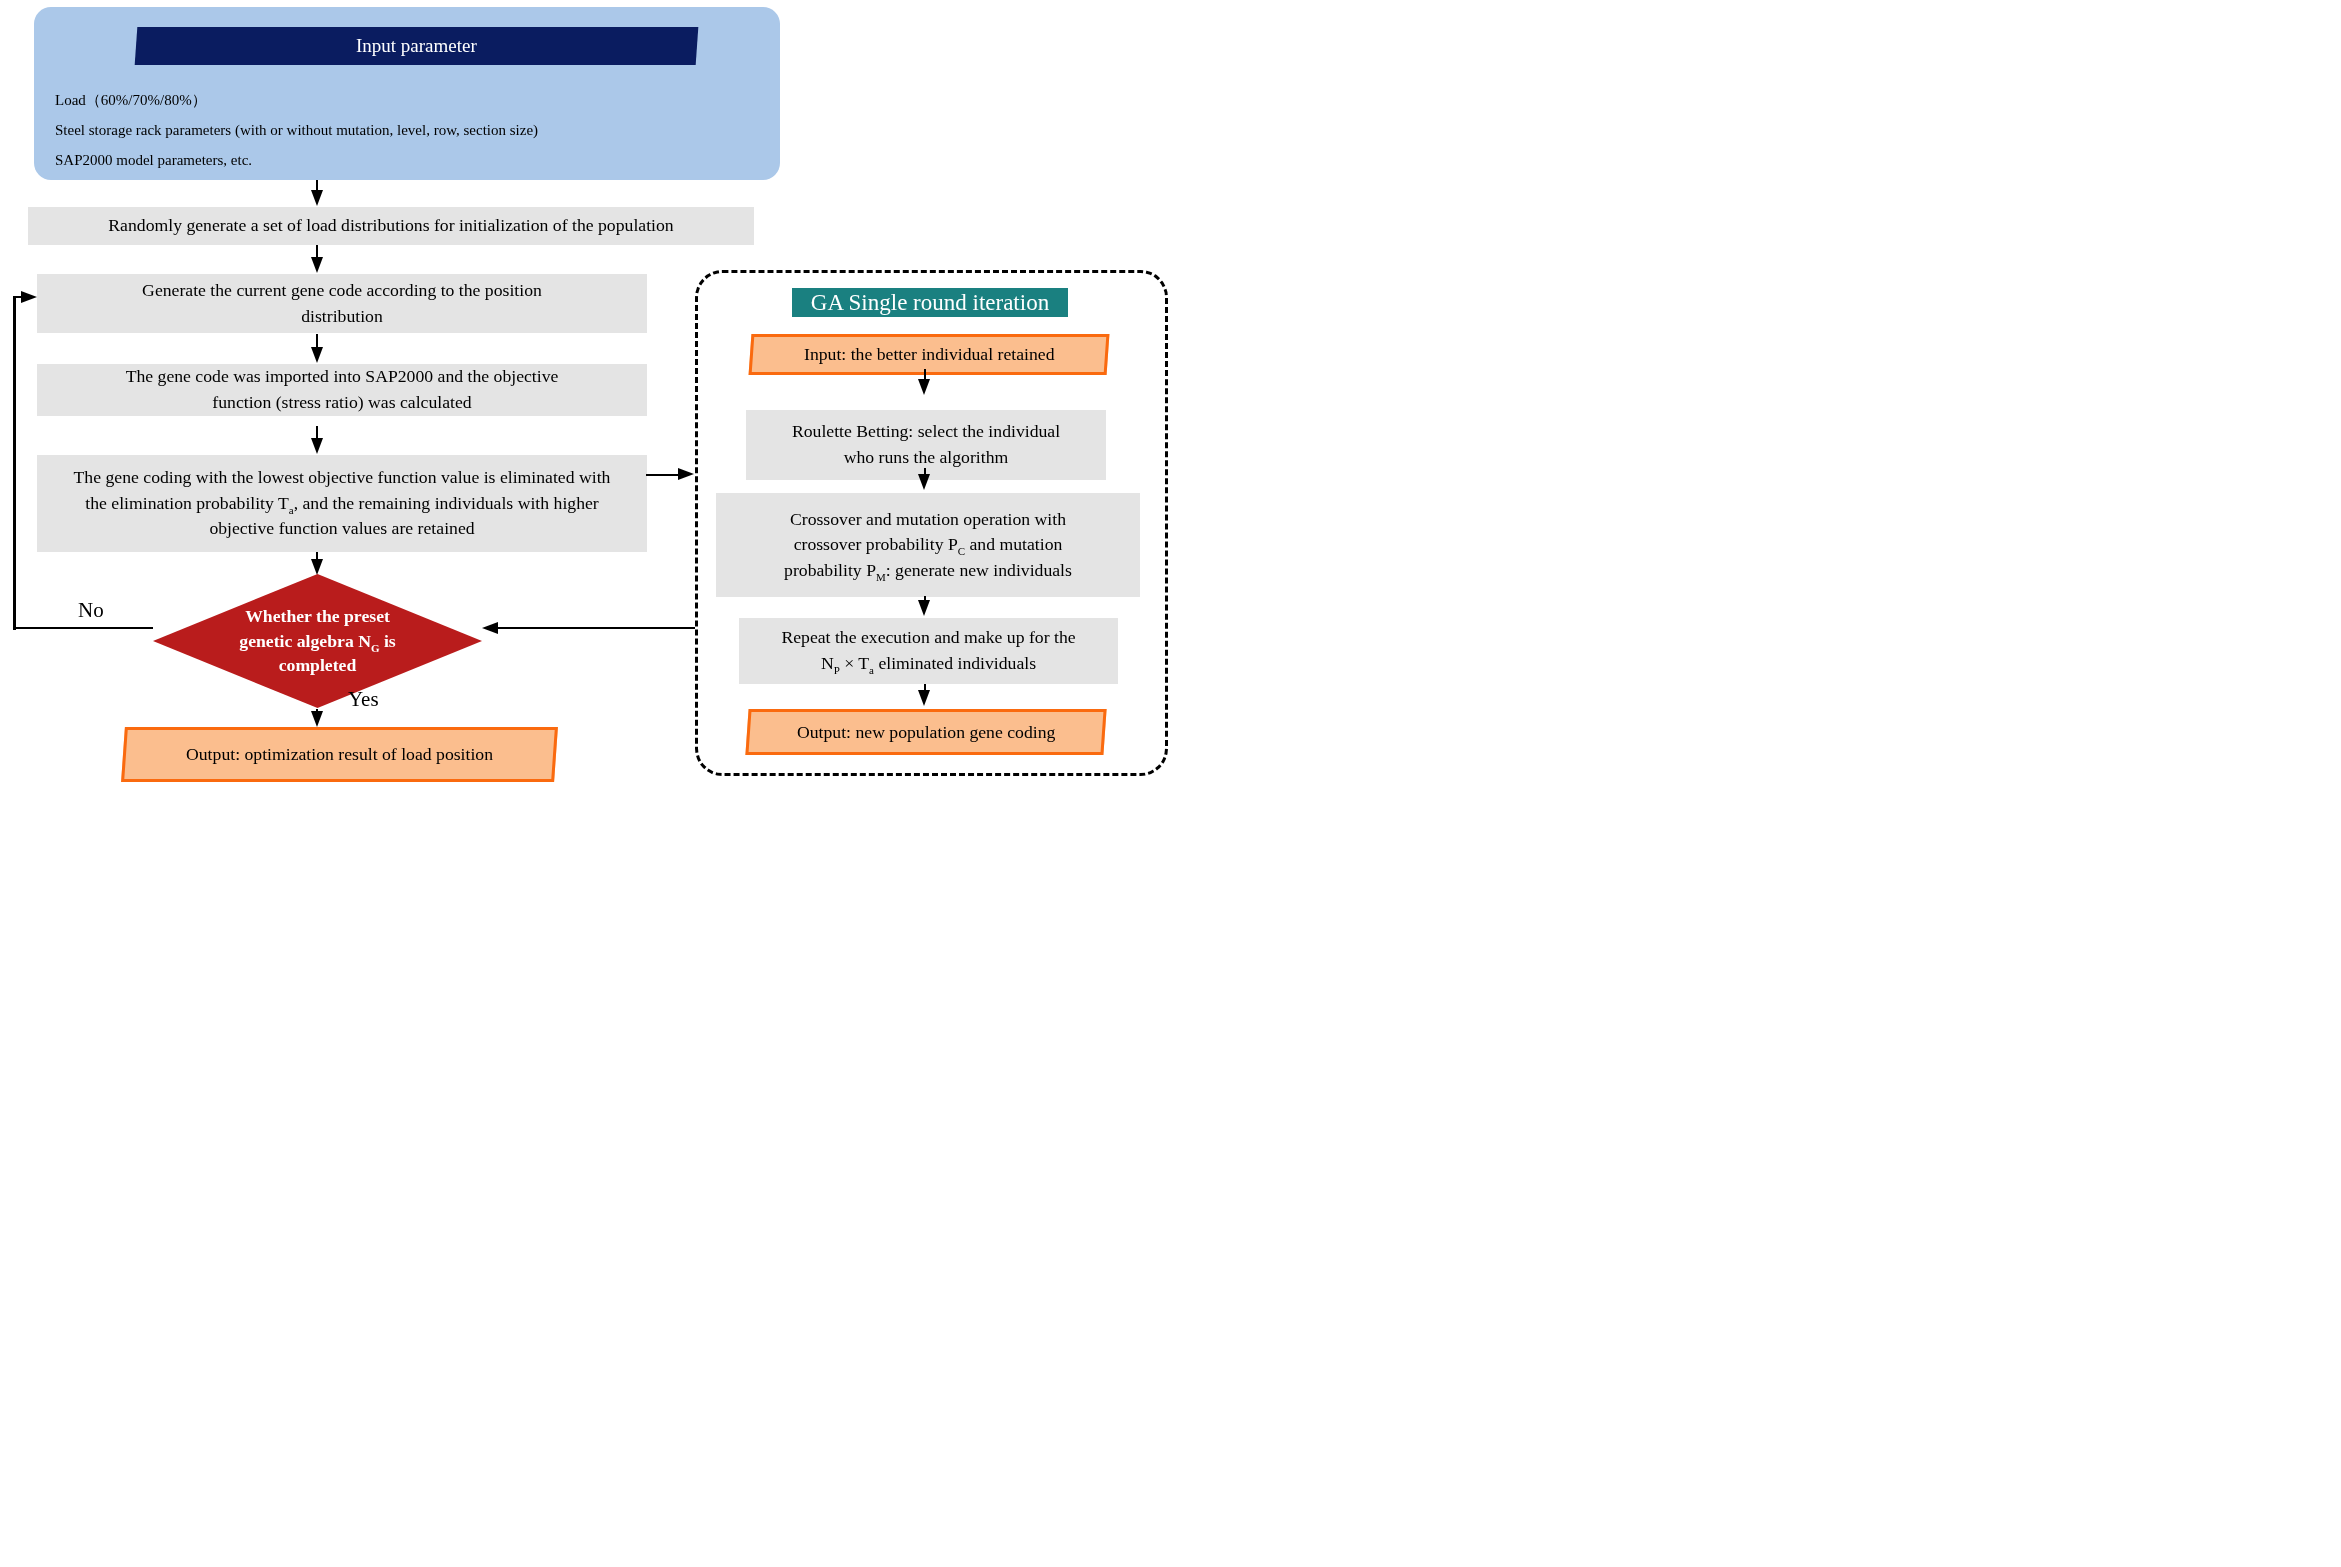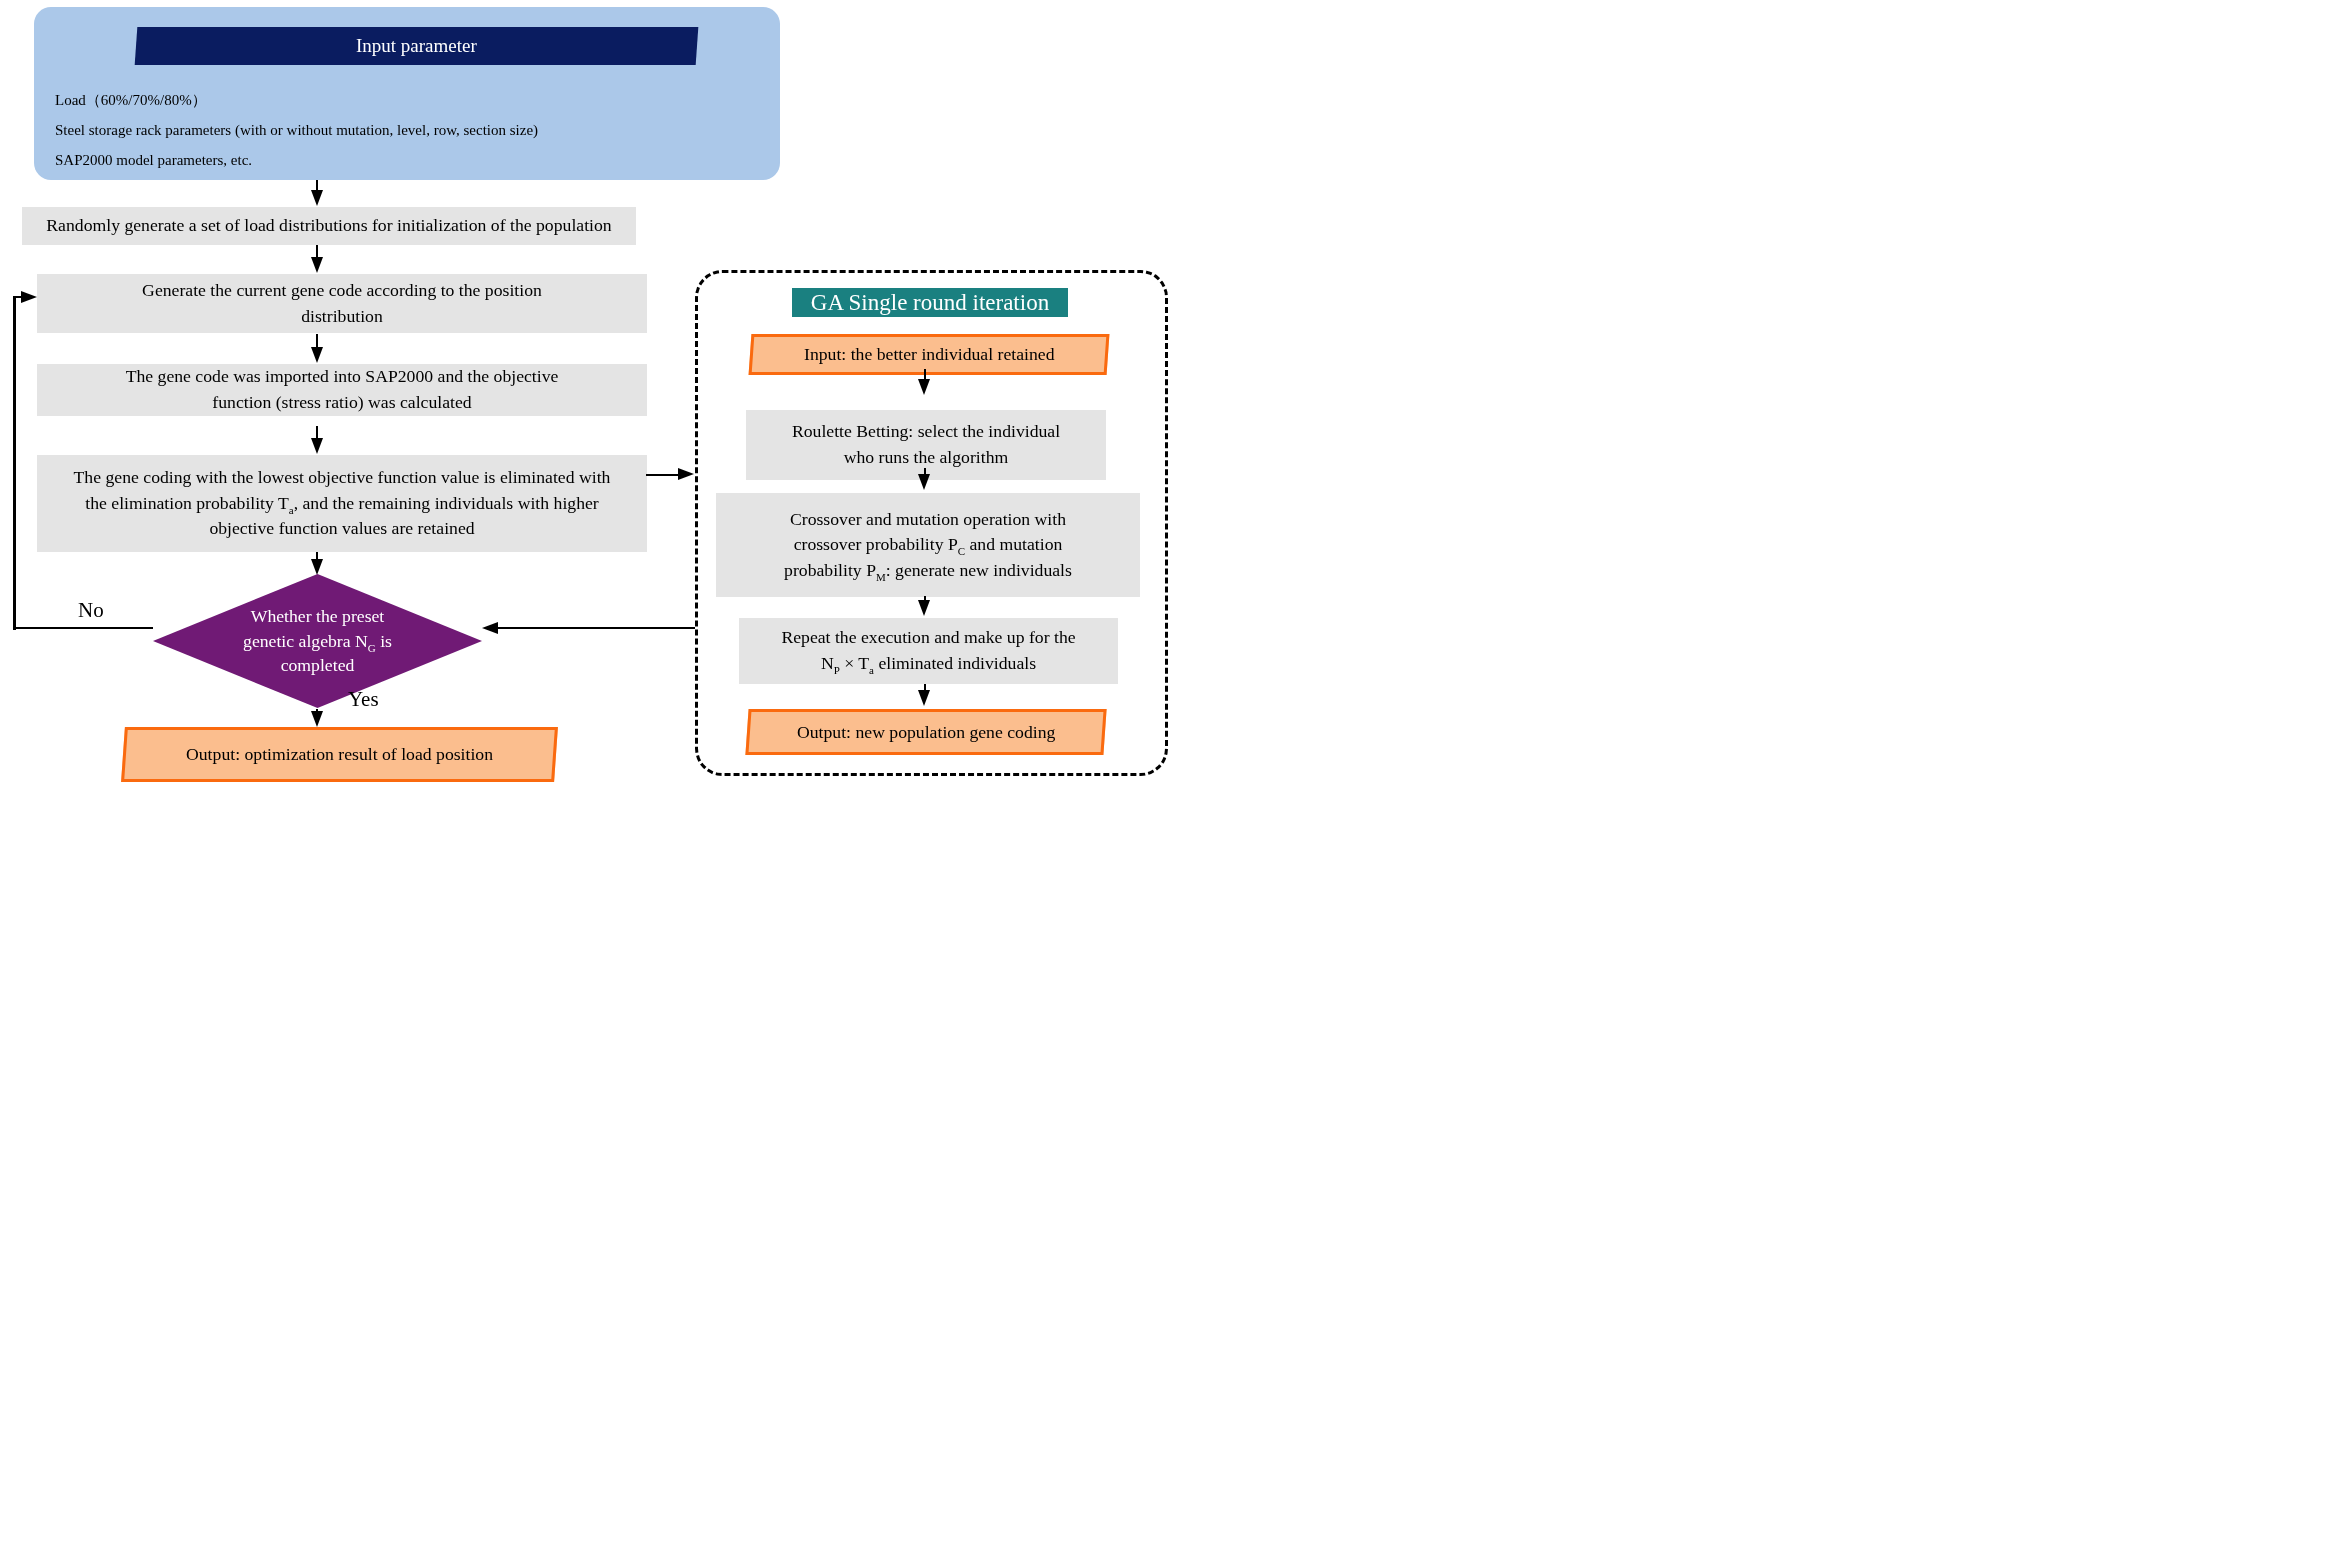--- a/index.html
+++ b/index.html
@@ -6,22 +6,22 @@
   #canvas{position:relative;width:1171px;height:784px;background:#fff;
           font-family:"Liberation Serif",serif;color:#000;}
   .abs{position:absolute;}
   
   .blue-panel{background:#ABC8E9;border-radius:17px;}
   .banner{background:#0A1C60;transform:skewX(-4deg);display:flex;align-items:center;justify-content:center;}
   .banner>span{transform:skewX(4deg);color:#fff;font-size:19px;}
   .gray-box{background:#E4E4E4;display:flex;align-items:center;justify-content:center;text-align:center;font-size:17.7px;line-height:1.45;}
   .para{background:#FBBE8E;border:3px solid #FA6A0F;transform:skewX(-4deg);display:flex;align-items:center;justify-content:center;}
   .para>span{transform:skewX(4deg);font-size:17.7px;text-align:center;}
-  .diamond{background:#701a75;clip-path:polygon(50% 0,100% 50%,50% 100%,0 50%);
-           display:flex;align-items:center;justify-content:center;}
+  .diamond{background:#b91c1c;clip-path:polygon(50% 0,100% 50%,50% 100%,0 50%);
+           display:flex;align-items:center;justify-content:center;font-weight:bold;}
   .diamond .dtext{width:183px;text-align:center;color:#fff;font-size:17.7px;line-height:1.38;}
   .teal-title{background:#1A8080;color:#fff;display:flex;align-items:center;justify-content:center;font-size:23px;}
   .dashed-panel{border:3px dashed #000;border-radius:27.4px;}
   
   .vline{background:#000;width:2.4px;}
   .hline{background:#000;height:2.4px;}
   .ah-down{width:0;height:0;border-left:6.7px solid transparent;border-right:6.7px solid transparent;border-top:16px solid #000;}
   .ah-right{width:0;height:0;border-top:6.7px solid transparent;border-bottom:6.7px solid transparent;border-left:16px solid #000;}
   .ah-left{width:0;height:0;border-top:6.7px solid transparent;border-bottom:6.7px solid transparent;border-right:16px solid #000;}
   .edge-label{font-size:21px;}
@@ -40,21 +40,21 @@
     <div class="abs blue-lines" style="left:21px;top:78px;width:713px;">
       <div>Load（60%/70%/80%）</div>
       <div>Steel storage rack parameters (with or without mutation, level, row, section size)</div>
       <div>SAP2000 model parameters, etc.</div>
     </div>
   </div>
 
   <div class="abs vline" style="left:316px;top:180px;height:9.8px;"></div>
   <div class="abs ah-down" style="left:311px;top:190px;"></div>
 
-  <div class="abs gray-box" style="left:22px;top:207px;width:614px;height:38px;">
+  <div class="abs gray-box" style="left:28px;top:207px;width:726px;height:38px;">
     <div style="width:701px;">Randomly generate a set of load distributions for initialization of the population</div>
   </div>
 
   <div class="abs vline" style="left:316px;top:245px;height:12.2px;"></div>
   <div class="abs ah-down" style="left:311px;top:257px;"></div>
 
   <div class="abs gray-box" style="left:37px;top:274px;width:610px;height:59px;">
     <div style="width:463px;">Generate the current gene code according to the position distribution</div>
   </div>
 

